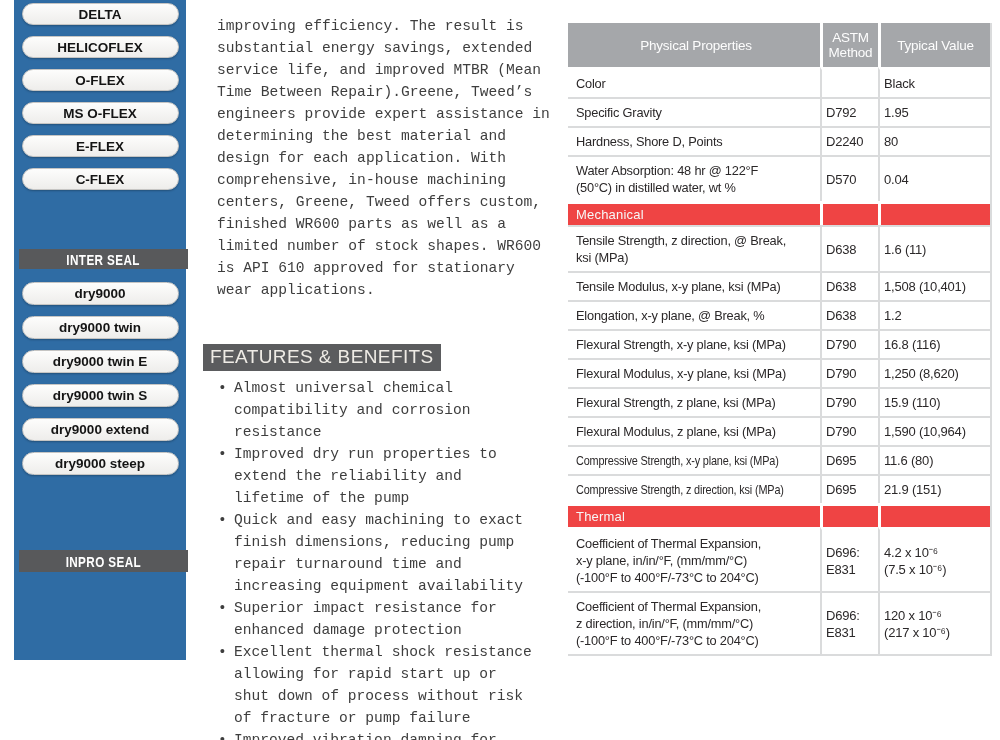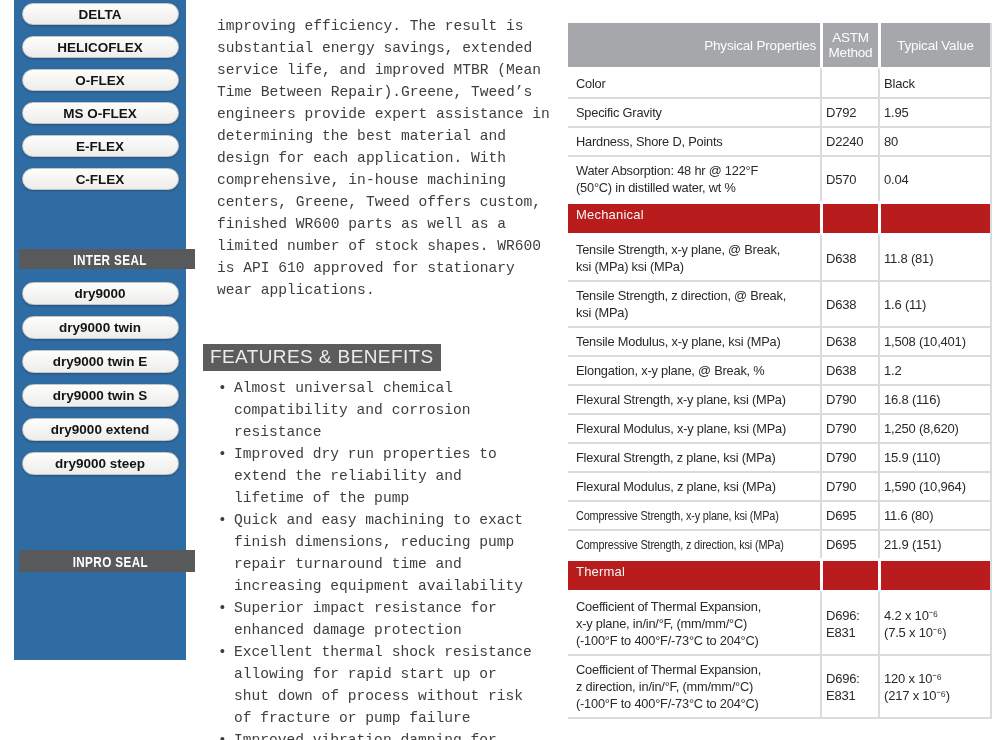--- a/index.html
+++ b/index.html
@@ -13,21 +13,21 @@
   #group-1{top:282px;}
   #group-2{top:584px;}
   .pill{width:155px;margin:0 auto 11px auto;height:20px;
         background:linear-gradient(#fdfdfc,#eeedeb);
         border:1px solid #c6c5c3;border-radius:12px;
         display:flex;align-items:center;justify-content:center;
         font-weight:700;font-size:13.5px;color:#141414;
         box-shadow:0 1px 2px rgba(0,0,0,.25);cursor:pointer;}
   #group-1 .pill,#group-2 .pill{height:21px;}
   .section-band{position:absolute;left:5px;width:169px;height:20px;background:#58595b;
-        display:flex;align-items:center;justify-content:center;padding-left:7px;}
+        display:flex;align-items:center;justify-content:center;}
   #band-inter{top:249px;}
   #band-inpro{top:550px;height:22px;}
   .section-band span{color:#ffffff;font-weight:700;font-size:15px;letter-spacing:.5px;
         display:inline-block;transform:scaleX(.78);white-space:nowrap;}
 
   
   .article{position:absolute;left:205px;top:3px;width:350px;color:#3e3e3e;
         font-family:"Liberation Mono",monospace;}
   .body-text{margin:12px;width:38.5ch;font-size:14.6px;line-height:22px;}
   .features-heading{margin:31px 0 0 -2px;display:inline-block;background:#5b5c5e;
@@ -37,29 +37,29 @@
   .bullets li{position:relative;padding-left:17px;width:34.5ch;}
   .bullets li::before{content:"\2022";position:absolute;left:1px;top:0;}
 
   
   .table-panel{position:absolute;left:568px;top:23px;width:422px;}
   table.props{border-collapse:separate;border-spacing:0;table-layout:fixed;width:422px;
         border-right:2px solid #dadbdc;border-bottom:2px solid #dadbdc;
         font-family:"Liberation Sans",sans-serif;letter-spacing:-.2px;}
   .props th{background:#a5a7aa;color:#fdfdfd;font-weight:400;font-size:13.5px;
         height:40px;vertical-align:middle;padding:2px 4px;}
-  .props th.prop-h{text-align:right;padding-left:8px;}
+  .props th.prop-h{text-align:center;padding-left:8px;}
   .props th+th{border-left:3px solid #fff;text-align:center;}
   .props td{background:#fff;color:#2b2829;font-size:12.8px;line-height:17px;
         vertical-align:middle;border-top:2px solid #dadbdc;padding:5px 4px;}
   .props td.prop{text-align:left;padding-left:8px;padding-right:8px;white-space:pre;}
   .props td+td{border-left:2px solid #dadbdc;text-align:left;white-space:pre;font-size:13px;}
   .props tr.gap td{border-top:3px solid #fff;}
-  .props tr.section td{background:#b91c1c;color:#f7f7f7;font-size:13px;letter-spacing:.2px;
-        padding:2px 4px 10px 8px;line-height:17px;border-top:3px solid #fff;margin-top:14px;}
+  .props tr.section td{background:#ef4444;color:#f7f7f7;font-size:13px;letter-spacing:.2px;
+        padding:2px 4px 2px 8px;line-height:17px;border-top:3px solid #fff;margin-top:14px;}
   .props tr.section td+td{border-left:3px solid #fff;}
   .props td.prop .condensed{display:inline-block;transform:scaleX(.85);transform-origin:left center;white-space:pre;}
 </style>
 </head>
 <body>
 
 <div class="page">
 
   <aside class="sidebar">
     <div class="pill-group" id="group-0">
@@ -133,26 +133,20 @@
             <td class="prop">Water Absorption: 48 hr @ 122°F
 (50°C) in distilled water, wt %</td>
             <td>D570</td>
             <td>0.04</td>
           </tr>
           <tr class="section">
             <td>Mechanical</td>
             <td></td>
             <td></td>
           </tr>
-          <tr class="gap">
-            <td class="prop">Tensile Strength, x-y plane, @ Break,
-ksi (MPa) ksi (MPa)</td>
-            <td>D638</td>
-            <td>11.8 (81)</td>
-          </tr>
           <tr>
             <td class="prop">Tensile Strength, z direction, @ Break,
 ksi (MPa)</td>
             <td>D638</td>
             <td>1.6 (11)</td>
           </tr>
           <tr>
             <td class="prop">Tensile Modulus, x-y plane, ksi (MPa)</td>
             <td>D638</td>
             <td>1,508 (10,401)</td>

